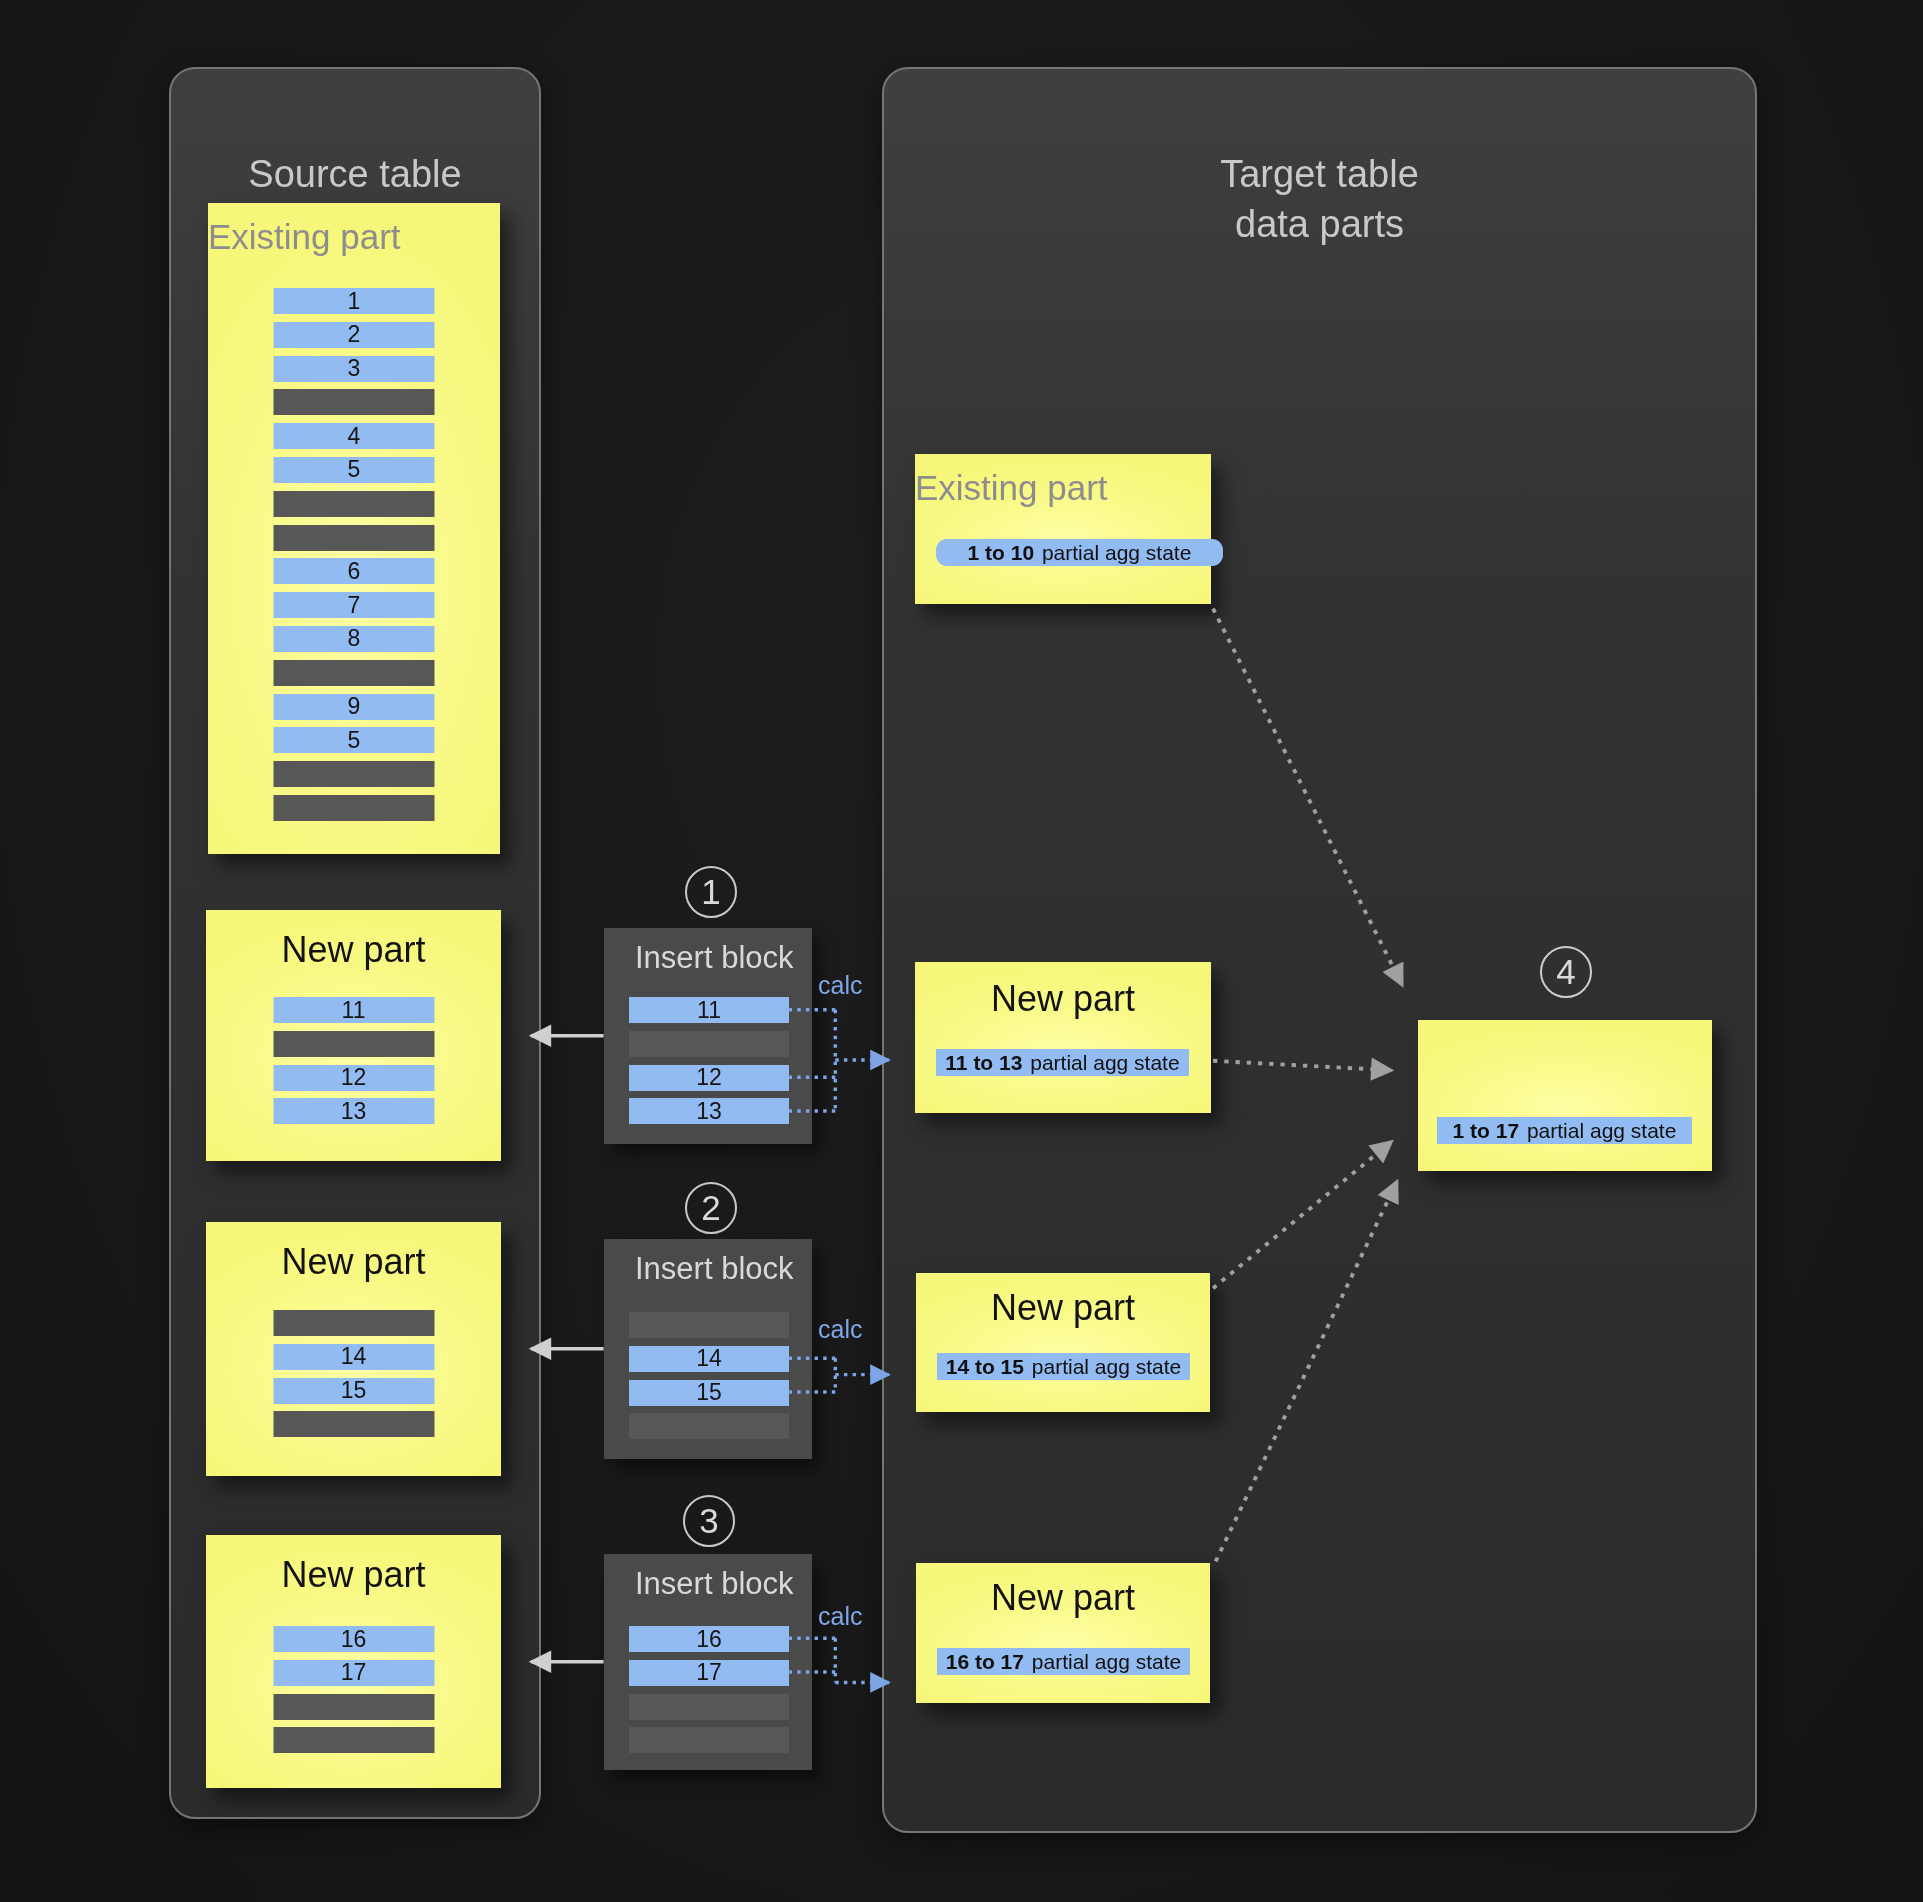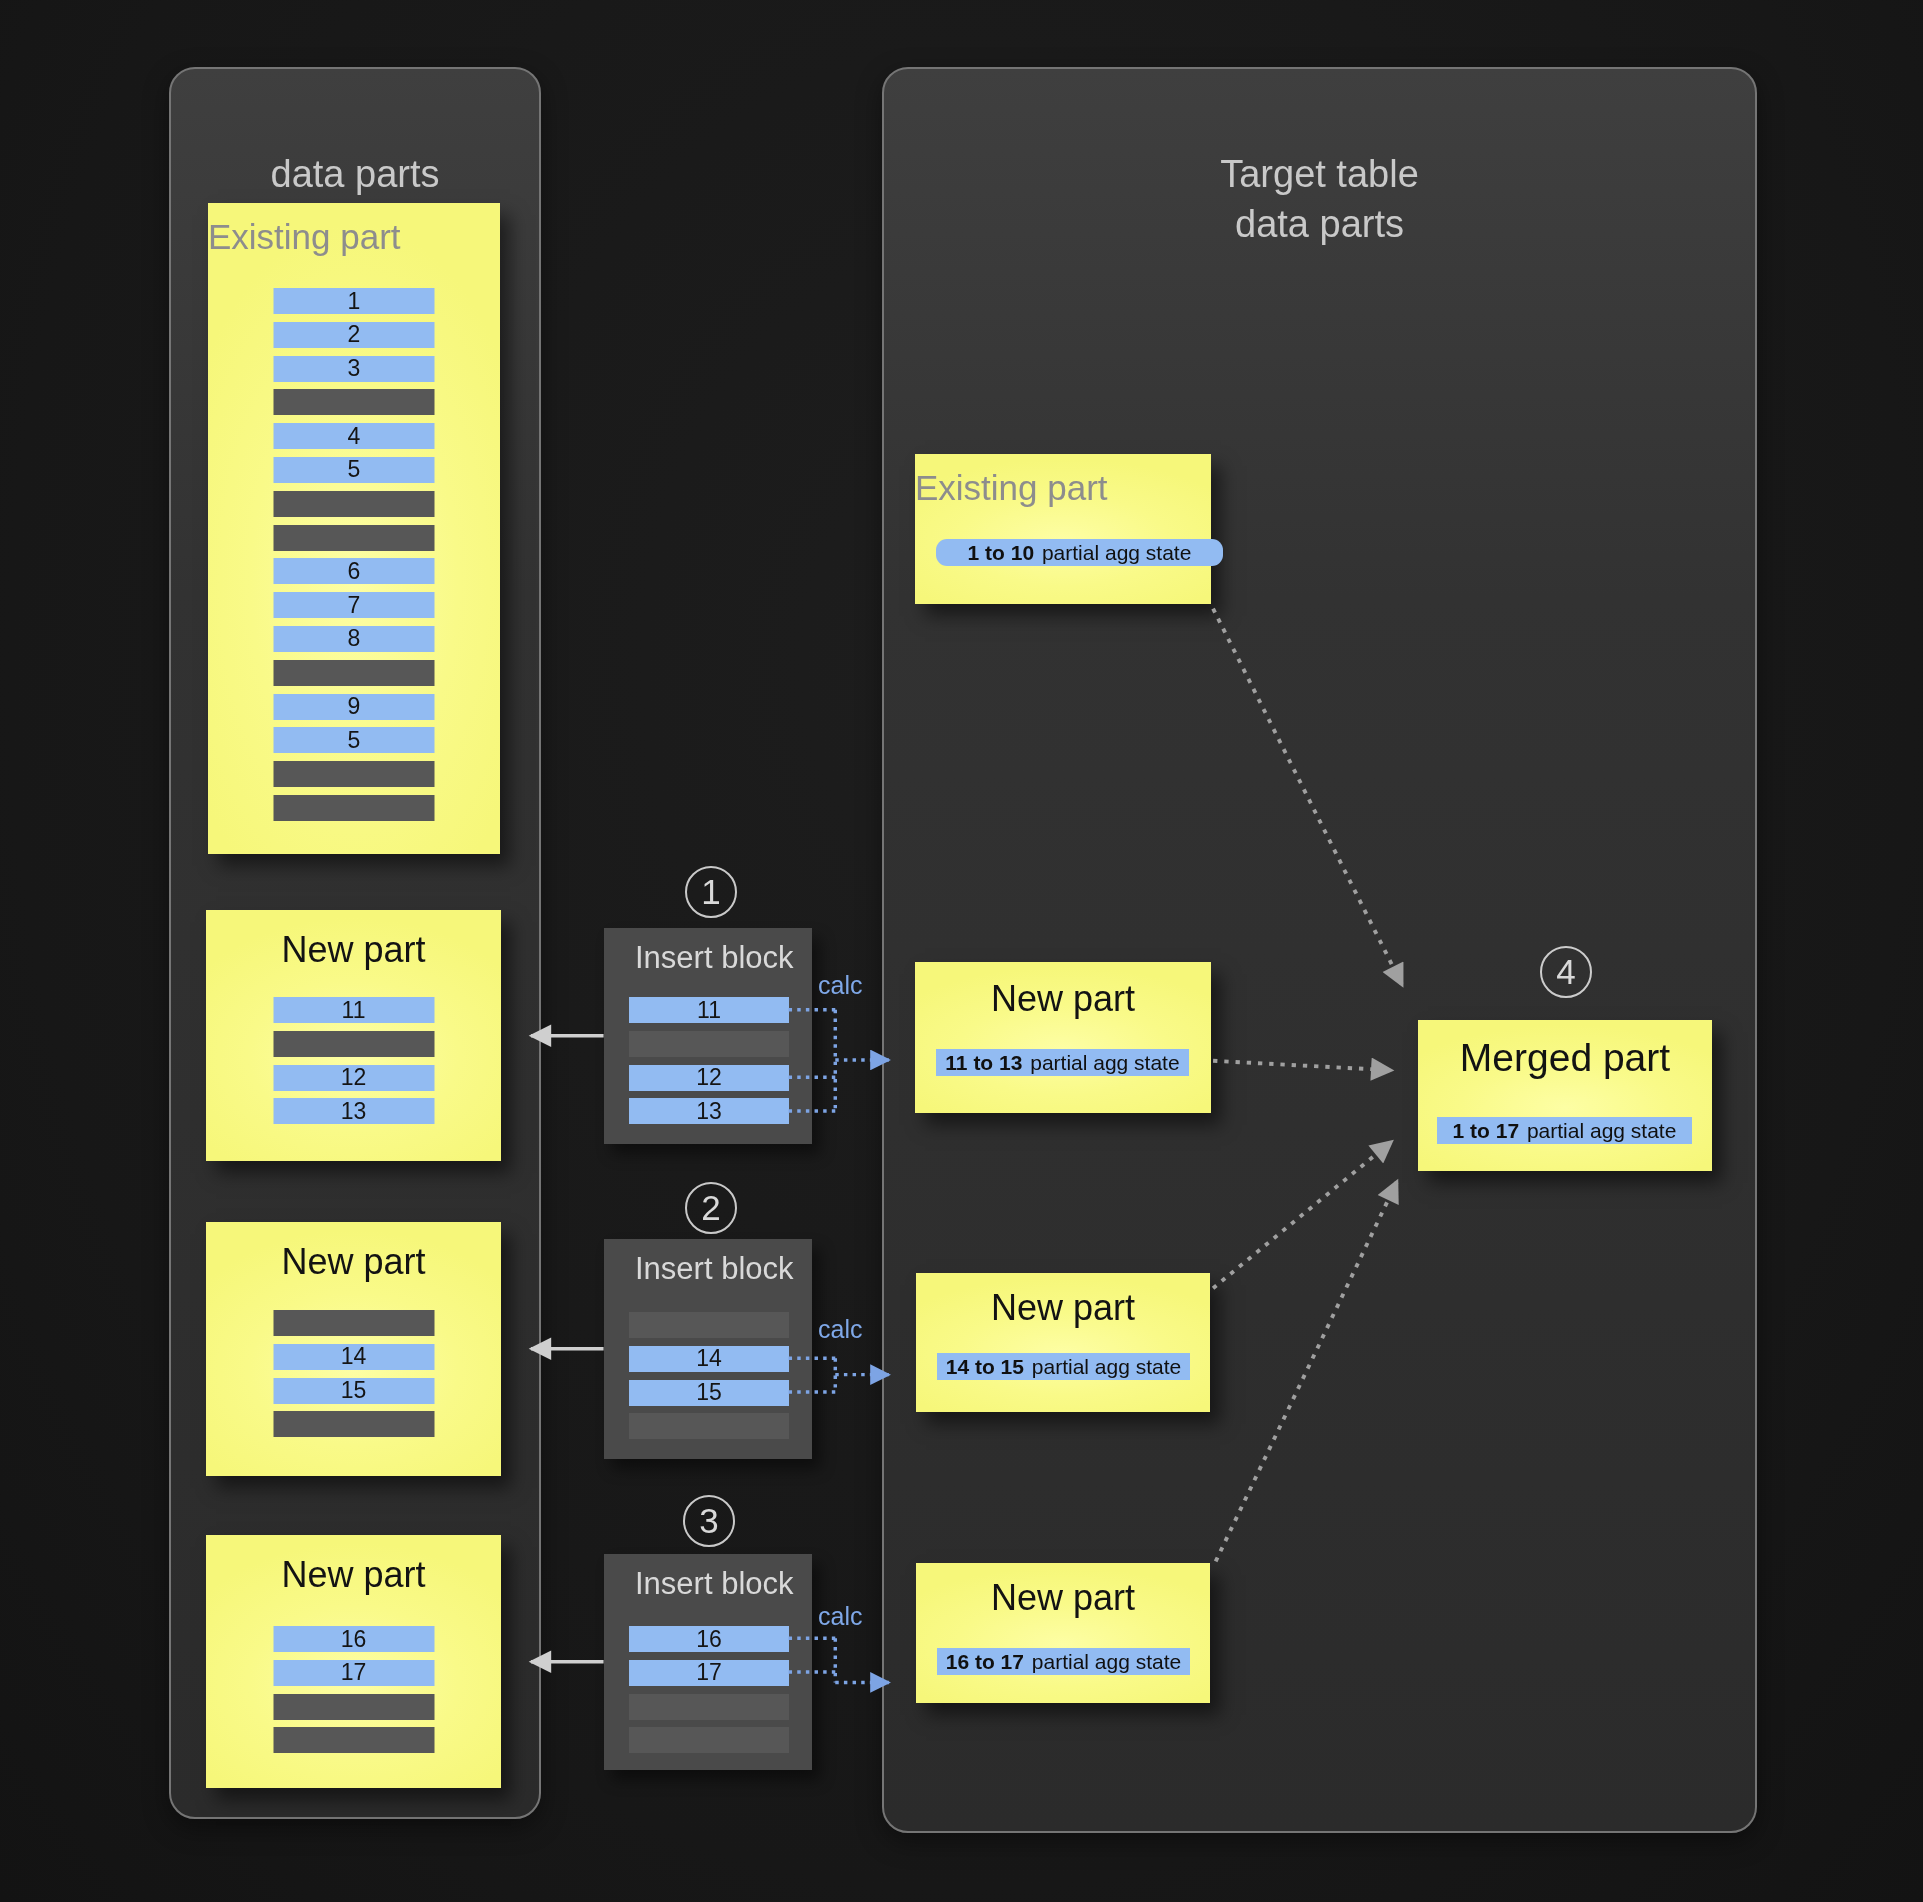--- a/index.html
+++ b/index.html
@@ -65,20 +65,21 @@
   .agg-range{font-weight:700;margin-right:7.8px;}
   #arrow-layer{position:absolute;left:0;top:0;pointer-events:none;}
 </style>
 </head>
 <body>
 
 <div id="canvas">
 
   <div class="panel" style="left:169px;top:67px;width:368px;height:1748px;">
     <div class="panel-title">
+      <div>Source table</div>
       <div>data parts</div>
     </div>
   </div>
 
   <div class="ypart" style="left:208px;top:203px;width:292px;height:651px;">
     <div class="ypart-title-gray" style="padding-top:14px;">Existing part</div>
     <div class="rows" style="top:85px;">
       <div class="row data">1</div>
       <div class="row data">2</div>
       <div class="row data">3</div>
@@ -198,21 +199,20 @@
   <div class="ypart" style="left:916px;top:1563px;width:294px;height:140px;">
     <div class="ypart-title-black" style="padding-top:14px;">New part</div>
     <div class="agg-row" style="left:21px;top:85px;width:253px;">
       <span class="agg-range">16 to 17</span>
       <span class="agg-label">partial agg state</span>
     </div>
   </div>
 
   <div class="step-circle" style="left:1540px;top:946px;border-color:#cccccc;">4</div>
   <div class="ypart" style="left:1418px;top:1020px;width:294px;height:151px;">
-    <div class="ypart-title-black" style="padding-top:15.6px;font-size:39px;">Merged part</div>
     <div class="agg-row" style="left:19px;top:97px;width:255px;">
       <span class="agg-range">1 to 17</span>
       <span class="agg-label">partial agg state</span>
     </div>
   </div>
 
   <svg id="arrow-layer" width="1923" height="1902" viewBox="0 0 2224 2200">
     <defs>
       <marker id="ah-solid" viewBox="0 0 10 10" refX="9" refY="5" markerWidth="30" markerHeight="26" markerUnits="userSpaceOnUse" orient="auto">
         <path d="M0,0 L10,5 L0,10 z" fill="#cfcfcf"></path>

